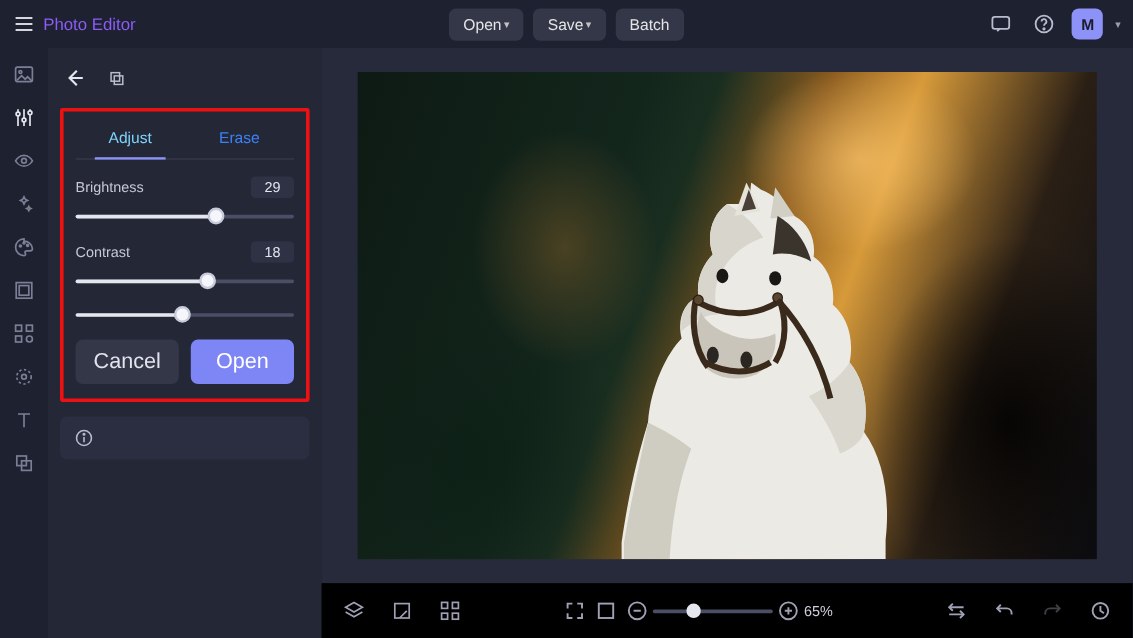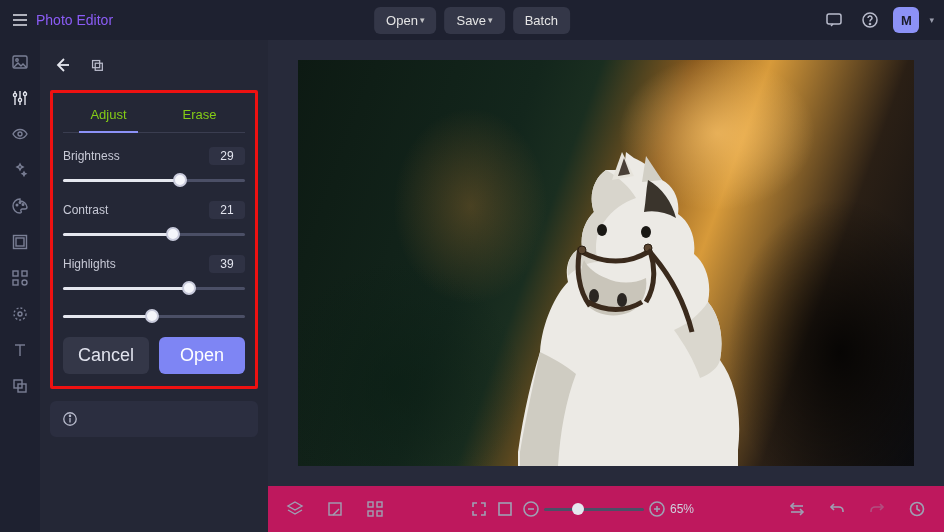--- a/index.html
+++ b/index.html
@@ -49,22 +49,22 @@
   }
   .panel-head { display:flex; align-items:center; gap:10px; height:50px; }
   .panel-head .back { width:24px;height:24px;display:flex;align-items:center;justify-content:center;cursor:pointer;color:#e5e7ef;}
   .panel-head .ptitle { font-weight:700; color:#f0f1f6; font-size:15px; flex:1;}
   .redbox {
     border: 3px solid #e11; border-radius: 2px;
     padding: 8px 10px 12px 10px;
     background: #242736;
   }
   .tabs { display:flex; border-bottom:1px solid #3a3d50; margin-bottom:14px;}
-  .tab { flex:1; text-align:center; padding:6px 0 10px 0; font-size:13px; color:#84cc16; cursor:pointer; position:relative;}
-  .tab.active { color:#84cc16; }
+  .tab { flex:1; text-align:center; padding:6px 0 10px 0; font-size:13px; color:#3b82f6; cursor:pointer; position:relative;}
+  .tab.active { color:#7dd3fc; }
   .tab.active::after { content:""; position:absolute; left:16px; right:16px; bottom:-1px; height:2px; background:#8c92f7;}
   .slider-row { margin-bottom:14px; }
   .slider-row .lbls { display:flex; justify-content:space-between; align-items:center; margin-bottom:8px;}
   .slider-row .lbl { color:#c7c9d6; font-size:12px;}
   .slider-row .val {
     width:36px; background:#2f3244; border-radius:4px; color:#e3e5ef;
     text-align:center; font-size:12px; padding:2px 0;
   }
   .track { position:relative; height:14px; }
   .track .bar { position:absolute; left:0; right:0; top:6px; height:3px; background:#4b4f66; border-radius:2px;}
@@ -99,21 +99,21 @@
     background:
       radial-gradient(ellipse 140px 110px at 68% 18%, rgba(255,200,110,.65), transparent 70%),
       radial-gradient(ellipse 110px 140px at 28% 36%, rgba(200,130,50,.3), transparent 70%),
       radial-gradient(ellipse 160px 220px at 88% 72%, rgba(0,0,0,.8), transparent 70%),
       radial-gradient(ellipse 180px 180px at 16% 80%, rgba(10,30,20,.6), transparent 70%);
   }
   .horse { position:absolute; left:200px; top:92px; width:300px; height:314px; }
   
   .bottombar {
     position:absolute; left:268px; right:0; bottom:0; height:46px;
-    background:#be185d; display:flex; align-items:center; padding:0 14px; 
+    background:#000000; display:flex; align-items:center; padding:0 14px; 
     color:#9ea1b4;
   }
   .bbgroup { display:flex; gap:14px; }
   .spacer { flex:1;}
   .zoomtrack { width:100px; height:14px; position:relative;}
   .zoomtrack .bar { position:absolute; left:0; right:0; top:6px; height:3px; background:#4b4f66; border-radius:2px;}
   .zoomtrack .thumb { position:absolute; left:34%; top:50%; transform:translate(-50%,-50%); width:12px;height:12px;border-radius:50%;background:#e5e7ef;}
   .zoomval { font-size:12px; color:#cfd1de; width:36px;}
   svg { display:block; }
 </style>
@@ -262,37 +262,26 @@
         </div>
       <div class="track">
           <div class="bar"></div>
           <div class="fill" style="width:64.5%;"></div>
           <div class="thumb" style="left:64.5%;"></div>
         </div>
     </div>
     <div class="slider-row">
       <div class="lbls">
           <span class="lbl">Contrast</span>
-          <span class="val">21</span>
+          <span class="val">18</span>
         </div>
       <div class="track">
           <div class="bar"></div>
           <div class="fill" style="width:60.5%;"></div>
           <div class="thumb" style="left:60.5%;"></div>
-        </div>
-    </div>
-    <div class="slider-row">
-      <div class="lbls">
-          <span class="lbl">Highlights</span>
-          <span class="val">39</span>
-        </div>
-      <div class="track">
-          <div class="bar"></div>
-          <div class="fill" style="width:69.5%;"></div>
-          <div class="thumb" style="left:69.5%;"></div>
         </div>
     </div>
     <div class="slider-row">
       <div class="track">
           <div class="bar"></div>
           <div class="fill" style="width:49%;"></div>
           <div class="thumb" style="left:49%;"></div>
         </div>
     </div>
 

